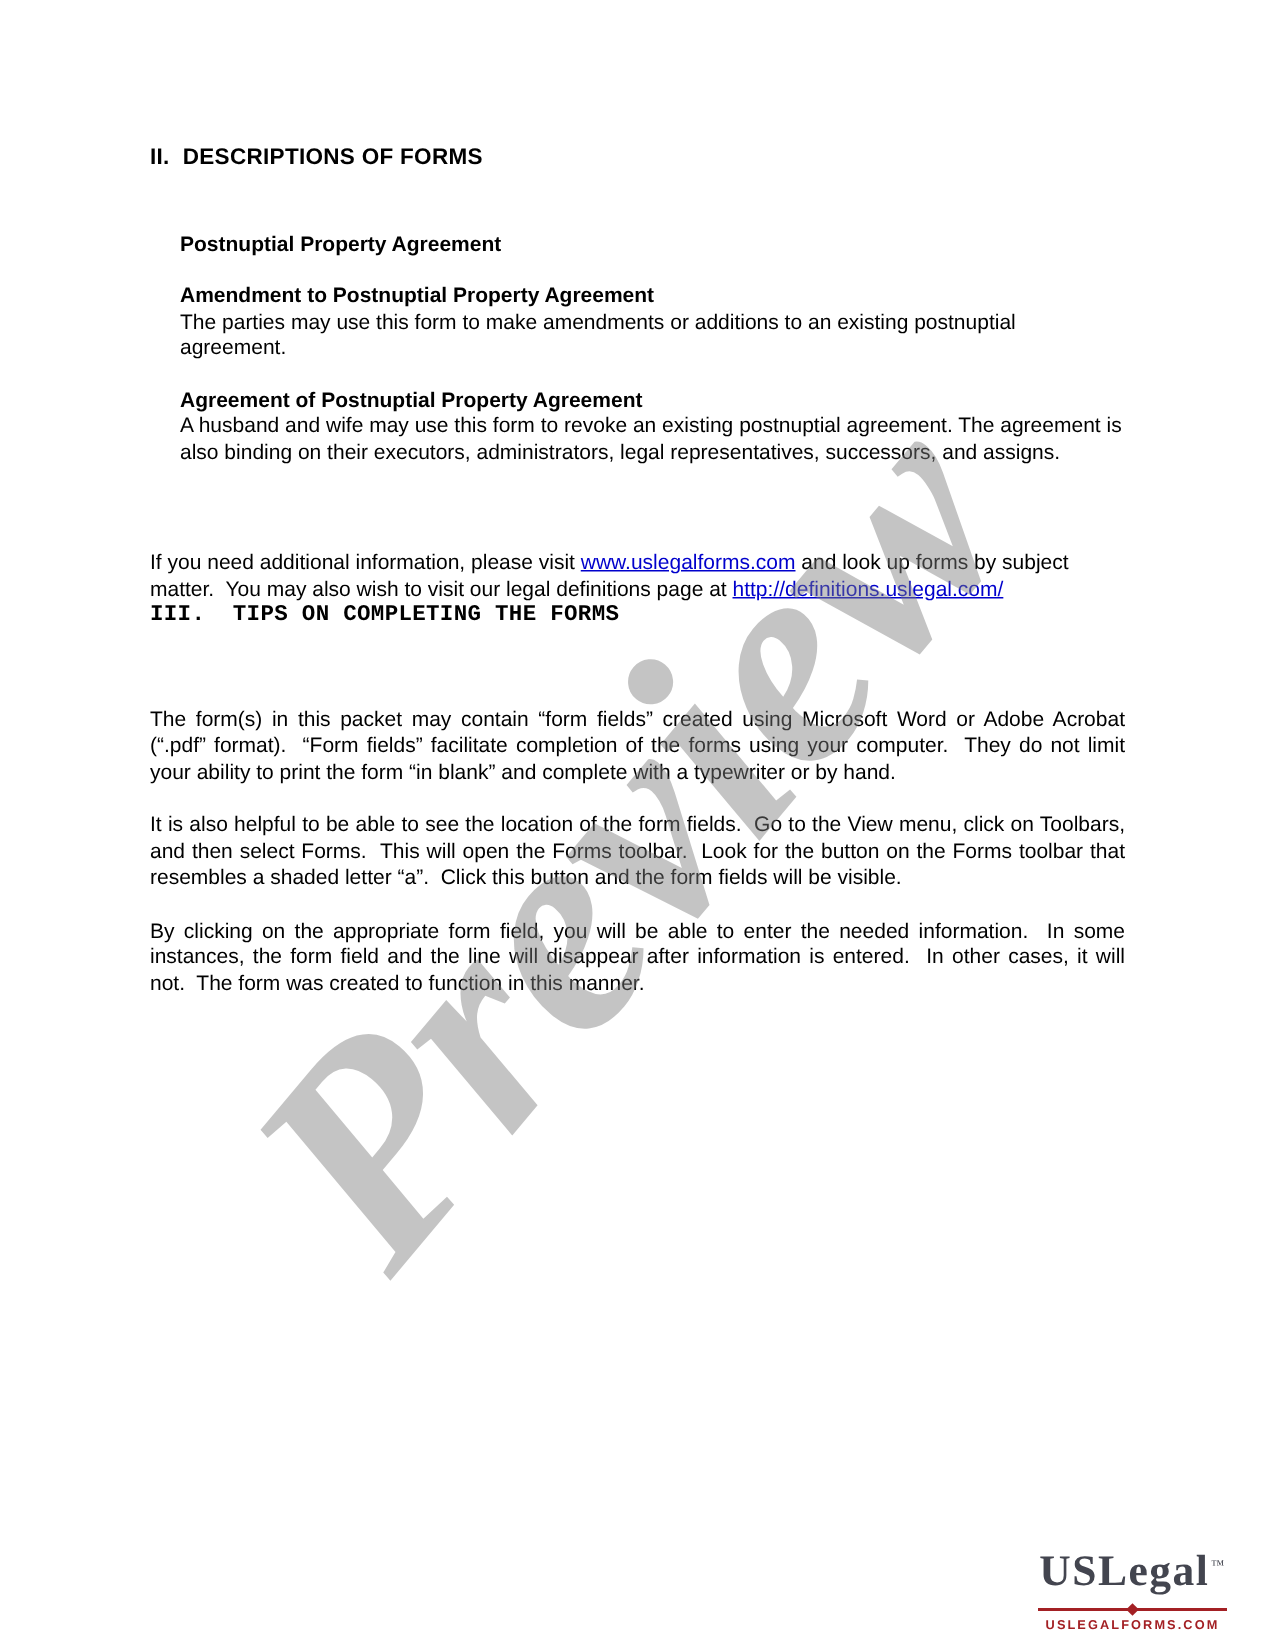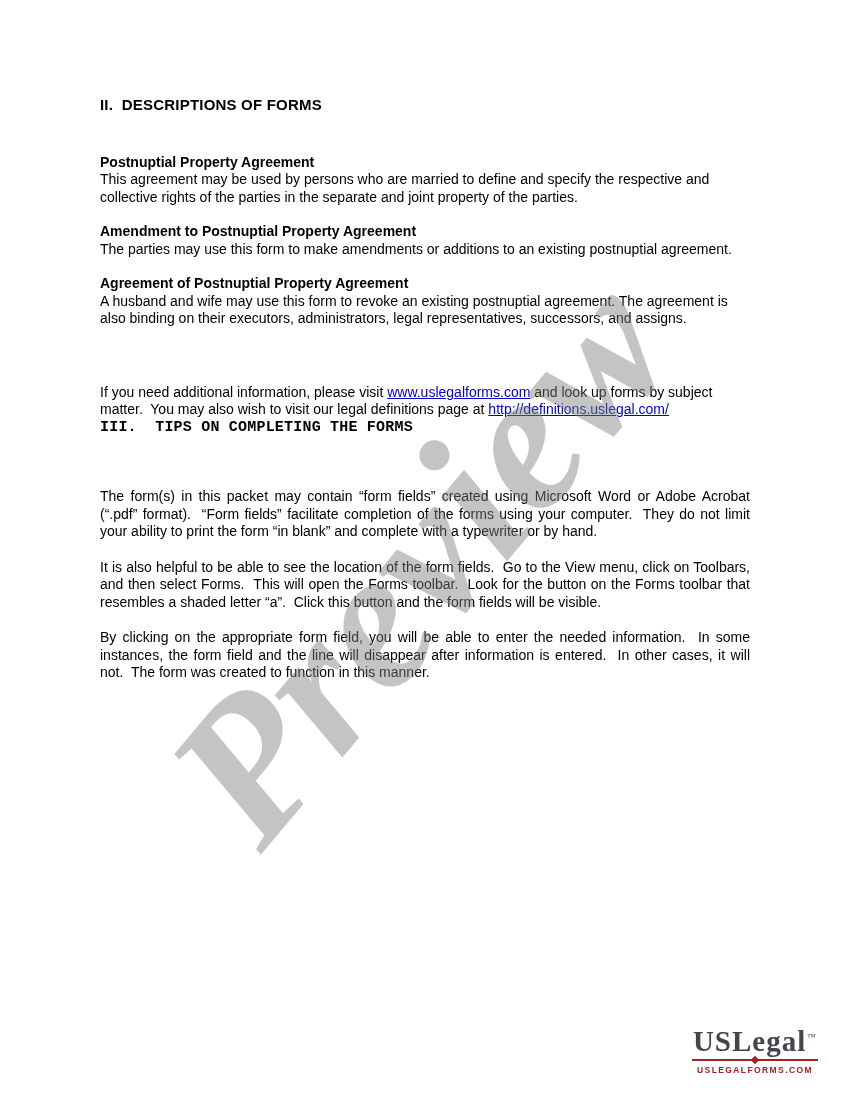--- a/index.html
+++ b/index.html
@@ -20,21 +20,21 @@
     font-size:14px;
     line-height:17.5px;
   }
   .sec-title {
     font-size:15px;
     font-weight:bold;
     letter-spacing:0.2px;
   }
   .sec2-title { margin-bottom:40px; }
   .intro { margin-bottom:32px; }
-  .form-block { margin-bottom:17px; }
+  .form-block { margin-bottom:17px;margin-left:20px; }
   .form-name { font-weight:bold; font-size:14px; }
   .form-desc { }
   .info-para { margin-top:56px; }
   .info-para a { color:#0000cc; text-decoration:underline; cursor:pointer; }
   .sec3-title { margin-bottom:52px;font-family:Liberation Mono, monospace; }
   .tips-para {
     text-align:justify;
     margin-bottom:13px;
     margin-top:18px;
   }
@@ -58,21 +58,21 @@
     right:30px; top:1022px;
     width:130px;
     text-align:center;
   }
   .logo-text {
     font-family:"Liberation Serif", serif;
     font-weight:bold;
     font-size:29px;
     letter-spacing:1px;
     color:#43454f;
-    line-height:30px;
+    line-height:42px;
     white-space:nowrap;
   }
   .logo-text sup {
     font-size:9px;
     font-weight:normal;
     vertical-align:super;
     margin-left:1px;
   }
   .logo-line {
     position:relative;
@@ -102,21 +102,20 @@
 
 <div class="page">
 
   <div class="content">
 
     <div class="sec-title sec2-title">II.&nbsp; DESCRIPTIONS OF FORMS</div>
 
 
     <div class="form-block">
       <div class="form-name">Postnuptial Property Agreement</div>
-      <div class="form-desc">This agreement may be used by persons who are married to define and specify the respective and collective rights of the parties in the separate and joint property of the parties.</div>
     </div>
 
     <div class="form-block">
       <div class="form-name">Amendment to Postnuptial Property Agreement</div>
       <div class="form-desc">The parties may use this form to make amendments or additions to an existing postnuptial agreement.</div>
     </div>
 
     <div class="form-block">
       <div class="form-name">Agreement of Postnuptial Property Agreement</div>
       <div class="form-desc">A husband and wife may use this form to revoke an existing postnuptial agreement. The agreement is also binding on their executors, administrators, legal representatives, successors, and assigns.</div>

